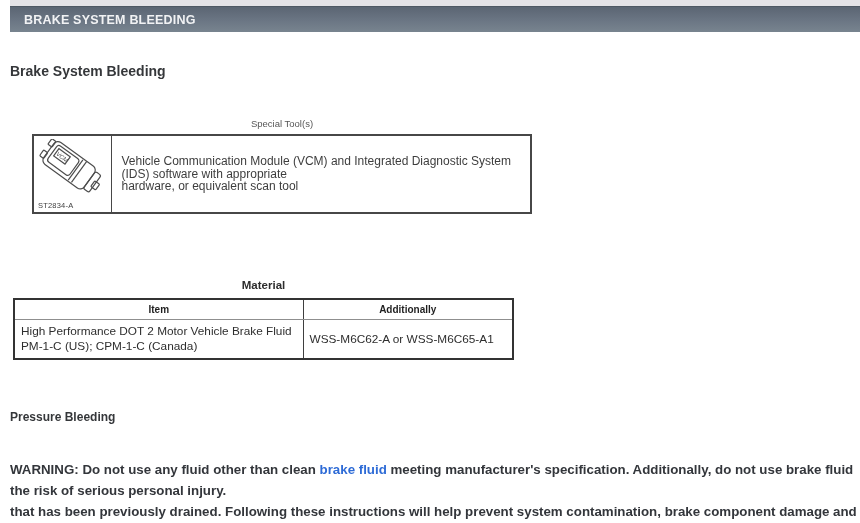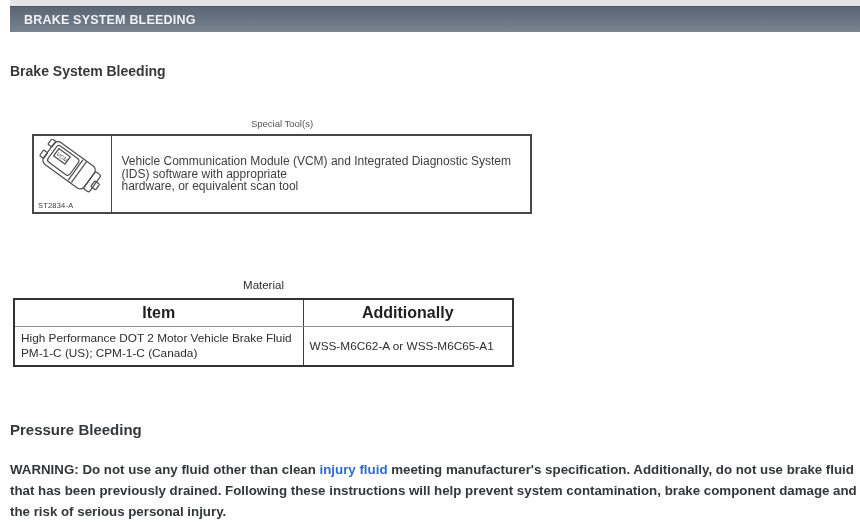--- a/index.html
+++ b/index.html
@@ -12,39 +12,39 @@
   .title-bar{
     position:absolute;top:6px;left:10px;right:0;height:26px;box-sizing:border-box;
     background:linear-gradient(180deg,#5b6573 0%,#6b7684 55%,#78848f 100%);
     border-top:1px solid #4e5864;
     display:flex;align-items:center;padding-left:14px;
   }
   .title-bar .bar-text{color:#f1f2f4;font-size:12.5px;font-weight:bold;letter-spacing:.2px;}
 
   
   .h-main{position:absolute;top:63px;left:10px;font-size:14px;font-weight:bold;color:#35373a;}
-  .h-pressure{position:absolute;top:410px;left:10px;font-size:15px;font-weight:bold;color:#35373a;margin-top:11px;}
+  .h-pressure{position:absolute;top:410px;left:10px;font-size:12px;font-weight:bold;color:#35373a;}
 
   
   .fig-tools{position:absolute;top:118px;left:13px;width:500px;padding-left:19px;}
   .fig-caption-sm{text-align:center;font-size:9.5px;color:#565656;margin-bottom:5px;}
   .tool-table{width:100%;border-collapse:collapse;table-layout:fixed;border:2px solid #474747;}
   .tool-table td{border:1.6px solid #474747;}
   td.tool-img{height:76px;position:relative;vertical-align:top;padding:0;text-align:center;}
   td.tool-desc{font-size:12px;line-height:12.5px;color:#3e3e3e;padding:6px 10px;vertical-align:middle;border-radius:17px;}
   .tool-part{position:absolute;left:4px;bottom:2px;font-size:7.5px;color:#3e3e3e;letter-spacing:.2px;text-align:right;}
   .desc-line{display:block;}
 
   
   .fig-material{position:absolute;top:279px;left:13px;width:501px;}
-  .fig-caption-md{text-align:center;font-size:11.5px;color:#2d2d2d;margin-bottom:7px;}
+  .fig-caption-md{text-align:center;font-size:11.5px;color:#2d2d2d;margin-bottom:7px;font-weight:bold;}
   .mat-table{width:100%;border-collapse:collapse;table-layout:fixed;border:2.4px solid #333;}
   .mat-table th{
     border:1.6px solid #3f3f3f;border-bottom:1.2px solid #8f8f8f;
-    font-size:16px;color:#1f1f1f;padding:4px 2px;font-weight:bold;
+    font-size:10px;color:#1f1f1f;padding:4px 2px;font-weight:bold;
   }
   .mat-table td{border:1.6px solid #3f3f3f;font-size:11.8px;color:#2e2e2e;padding:4px 6px;vertical-align:middle;}
   td.mat-item{line-height:15px;}
   .item-line{display:block;}
 
   
   .warning{
     position:absolute;top:446px;left:10px;width:848px;
     font-size:13.3px;font-weight:bold;color:#33363b;line-height:21px;
   }
@@ -117,16 +117,16 @@
       </td>
       <td class="mat-spec">WSS-M6C62-A or WSS-M6C65-A1</td>
     </tr>
   </tbody>
     </table>
 </div>
 
 <div class="h-pressure">Pressure Bleeding</div>
 
 <p class="warning">
-  <span class="w-line"><span>WARNING: Do not use any fluid other than clean </span><a class="link">injury fluid</a><span> meeting manufacturer's specification. Additionally, do not use brake fluid</span></span>
+  <span class="w-line"><span>WARNING: Do not use any fluid other than clean </span><a class="link">brake fluid</a><span> meeting manufacturer's specification. Additionally, do not use brake fluid</span></span>
+  <span class="w-line">the risk of serious personal injury.</span>
   <span class="w-line">that has been previously drained. Following these instructions will help prevent system contamination, brake component damage and</span>
-  <span class="w-line">the risk of serious personal injury.</span>
 </p>
 
 </body></html>

